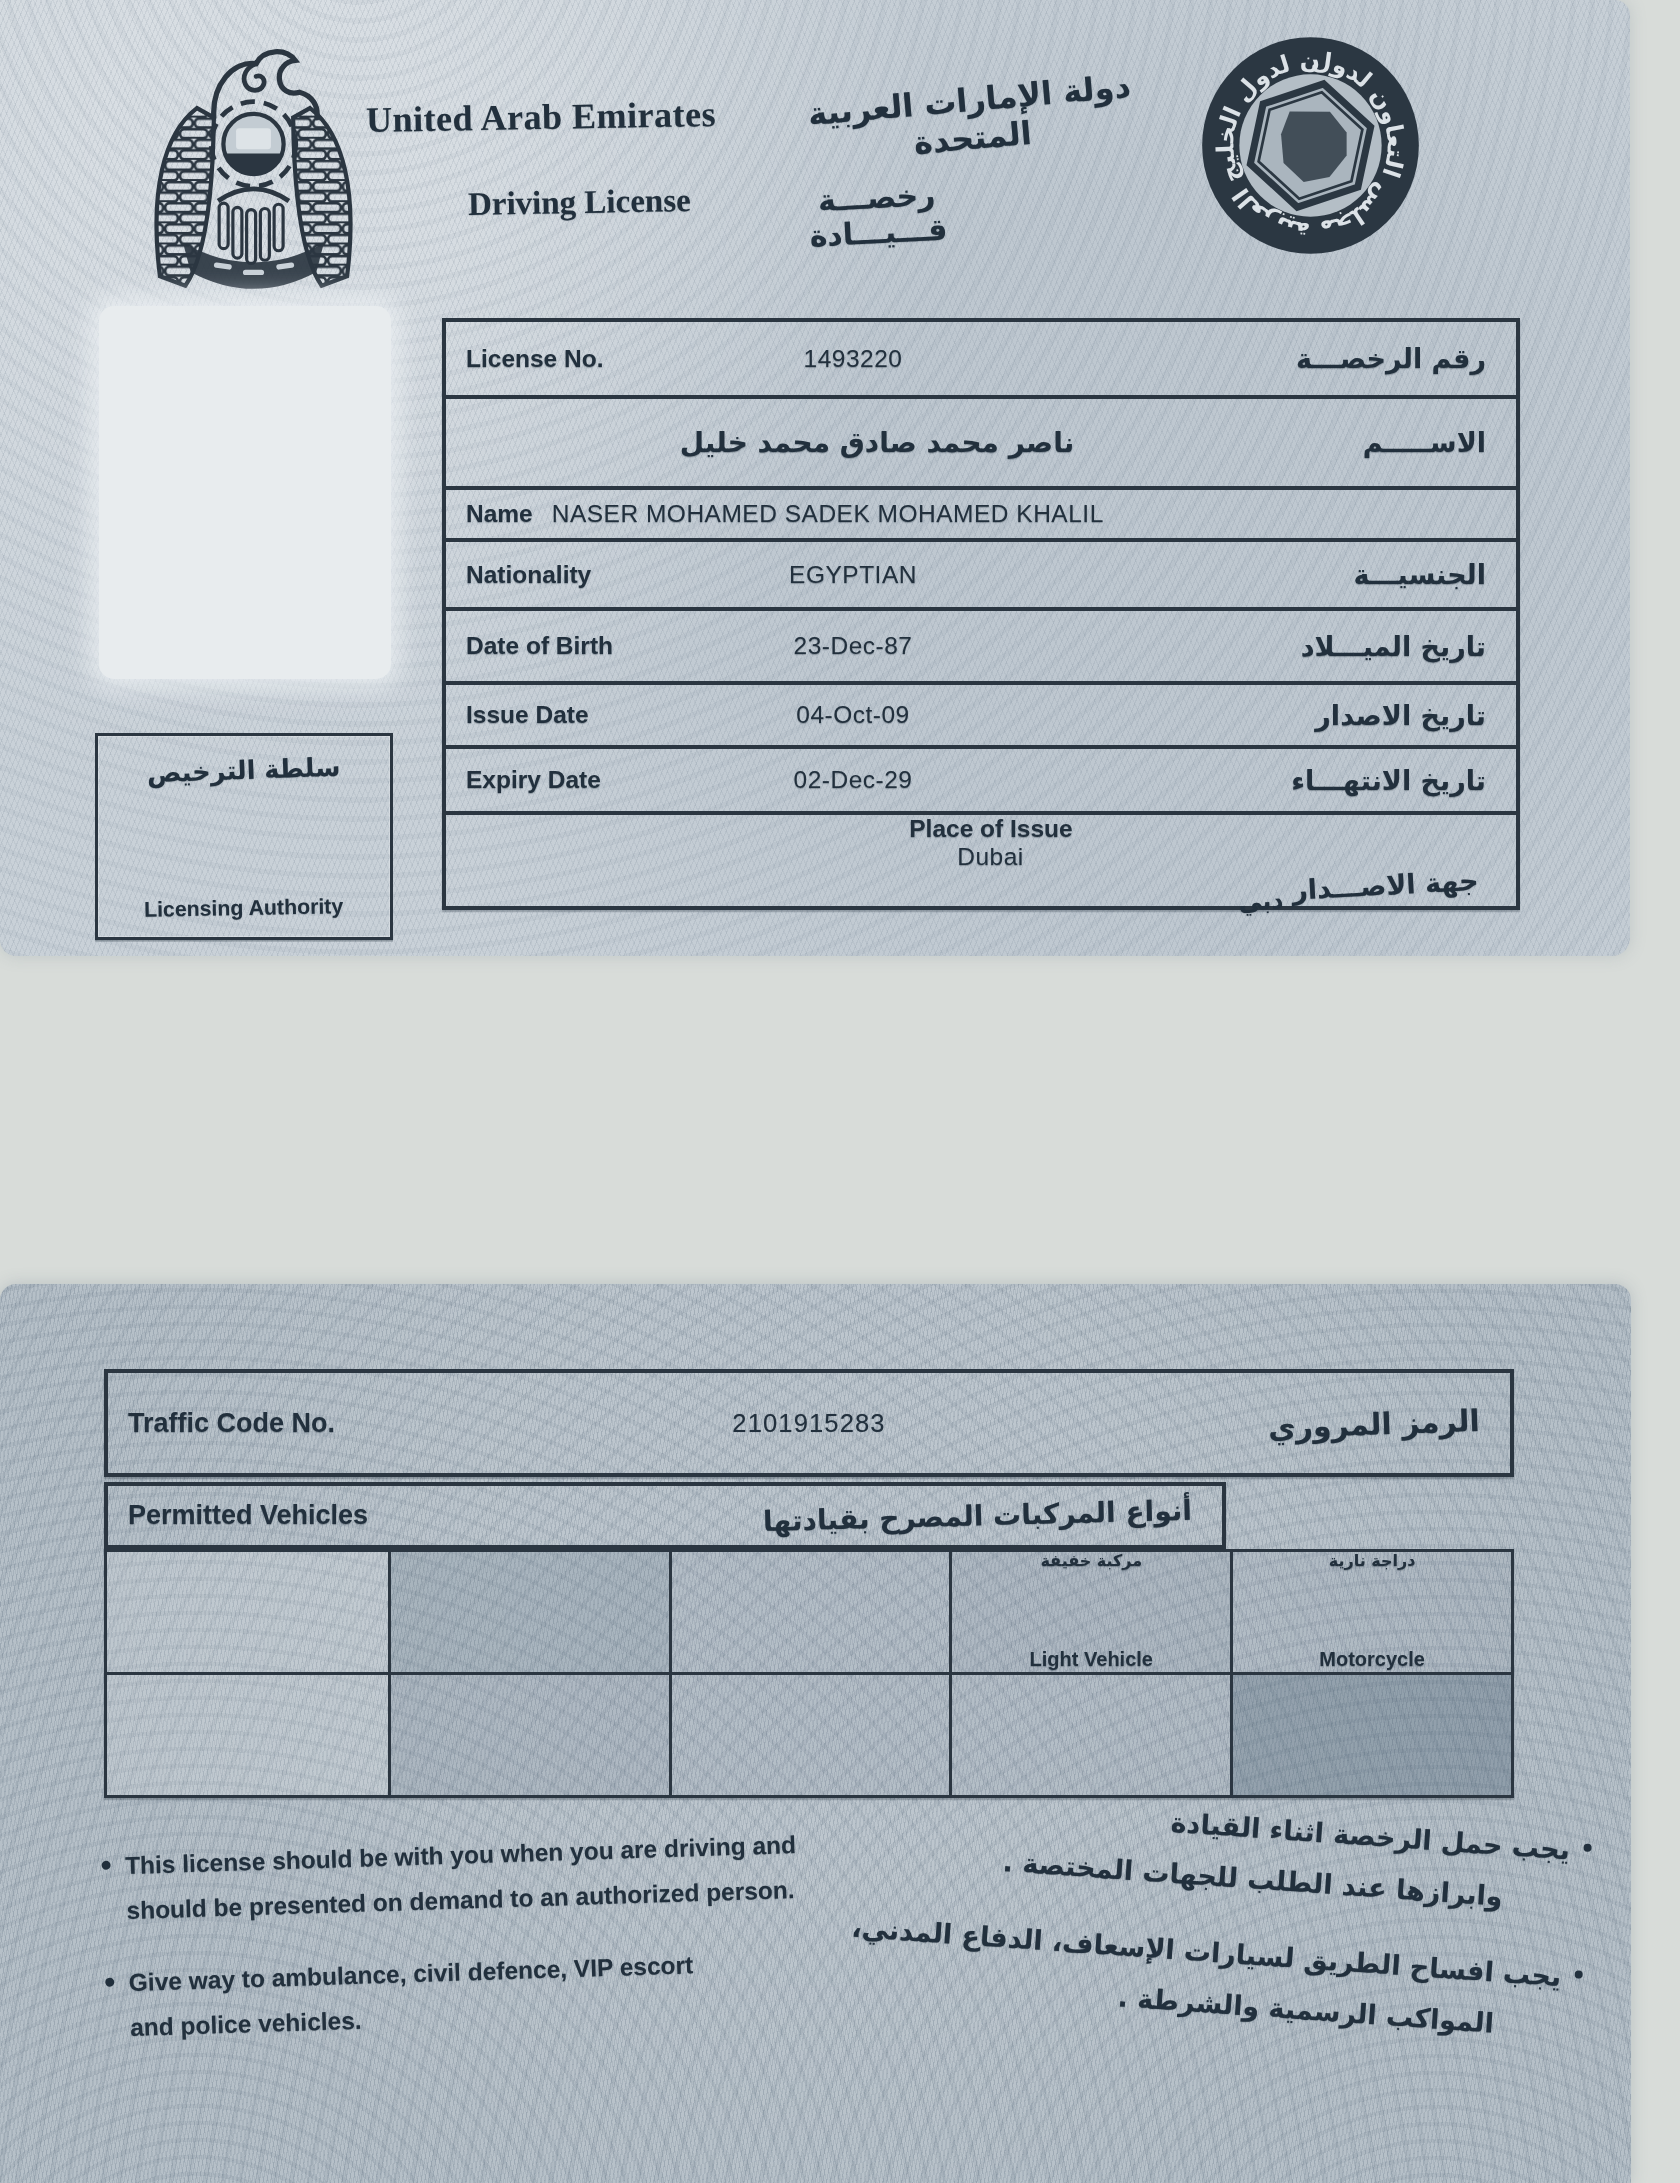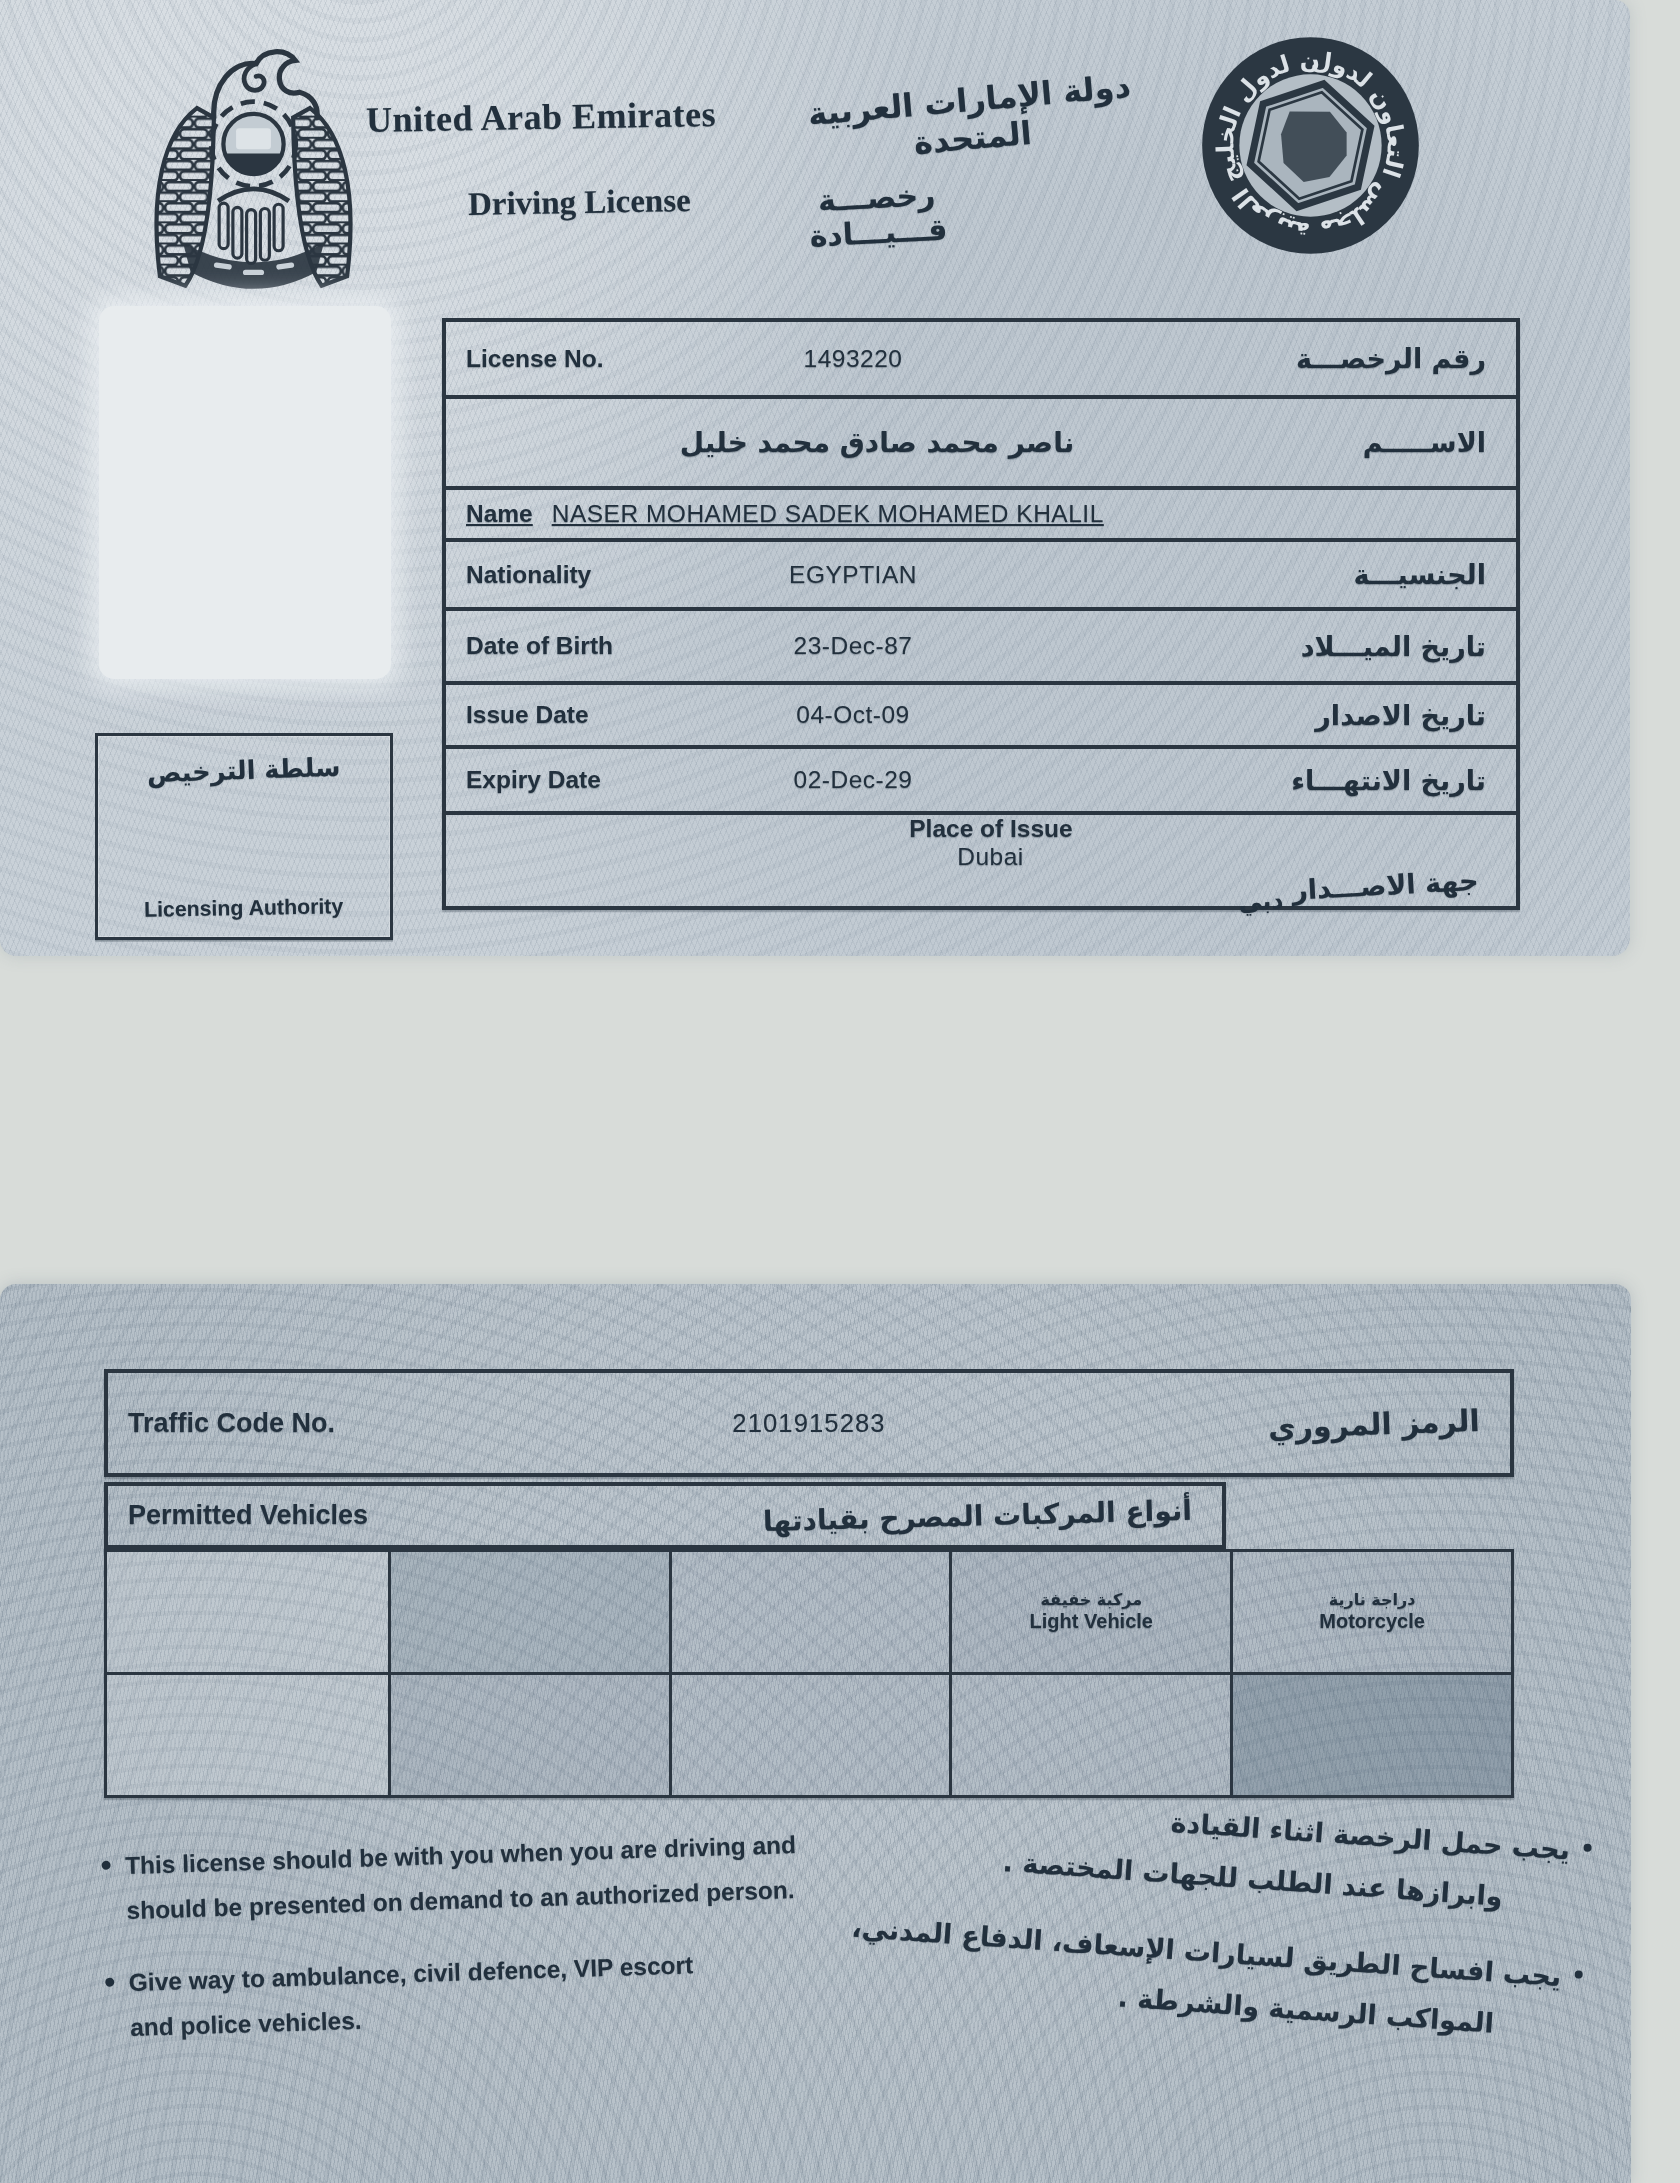--- a/index.html
+++ b/index.html
@@ -55,21 +55,21 @@
     border:3.7px solid var(--line);display:flex;flex-direction:column;justify-content:space-between;
     padding:19px 6.4px 16px;text-align:center;box-shadow:0 1.6px 0 rgba(34,48,61,.35), inset 0 0 0 1.1px rgba(255,255,255,.25);}
   .auth-ar{font-size:25.6px;transform:rotate(-2deg);}
   .auth-en{font-size:21.3px;font-weight:bold;transform:rotate(-1deg);}
 
   
   .ftable{position:absolute;left:442px;top:318px;width:1078px;border:4.3px solid var(--line);
     box-shadow:0 2.1px 1.1px rgba(34,48,61,.3);}
   .t-row{display:flex;align-items:center;position:relative;border-bottom:4.3px solid var(--line);}
   .t-row:last-child{border-bottom:none;}
-  .r0{height:77px;} .r1{height:91px;} .r2{height:52px;text-decoration:underline;} .r3{height:69px;}
+  .r0{height:77px;} .r1{height:91px;} .r2{height:52px;} .r3{height:69px;}
   .r4{height:74px;} .r5{height:64px;} .r6{height:66px;} .r7{height:91px;flex-direction:column;}
   .t-lbl{width:277px;padding-left:20px;font-size:24.5px;font-weight:bold;flex:none;}
   .t-val{flex:1;text-align:center;padding-right:213px;font-size:24.5px;font-weight:500;letter-spacing:0.5px;}
   .t-ar{width:320px;padding-right:30px;text-align:right;font-size:27px;flex:none;}
   .t-val-ar{flex:1;text-align:center;padding-left:112px;font-size:28px;}
   .t-lbl-auto{width:auto;padding-left:20px;font-size:24.5px;font-weight:bold;flex:none;}
   .t-val-inline{margin-left:19px;font-size:24.5px;font-weight:500;letter-spacing:0.5px;}
   .t-ar-place{margin-left:auto;width:auto;transform:rotate(-3deg);padding-right:37px;}
   .t-ar-place .place-val{margin-left:32px;font-size:23.5px;position:relative;top:7.5px;}
 
@@ -80,21 +80,21 @@
   .pvhead{left:104px;top:198px;width:1122px;height:67px;}
   .b-lbl{padding-left:20px;font-size:27px;font-weight:bold;flex:none;}
   .b-val{position:absolute;left:50%;top:50%;transform:translate(-50%,-50%);font-size:25.6px;letter-spacing:1.1px;font-weight:500;}
   .b-ar{margin-left:auto;padding-right:30px;font-size:30px;transform:rotate(-2deg);}
   .pvhead .b-ar{font-size:28px;transform:rotate(-1.5deg);}
 
   
   .vgrid{position:absolute;left:104px;top:265px;width:1410px;border:3.7px solid var(--line);
     display:grid;grid-template-columns:repeat(5,1fr);grid-template-rows:120px 123px;
     box-shadow:0 2.1px 1.1px rgba(34,48,61,.3);}
-  .vc{display:flex;flex-direction:column;align-items:center;justify-content:center;line-height:1.18;}
+  .vc{display:flex;flex-direction:column;align-items:center;justify-content:space-between;line-height:1.18;}
   .vc:not(:nth-child(5n+1)){border-left:3.7px solid var(--line);}
   .vc:nth-child(n+6){border-top:3.7px solid var(--line);}
   .vc .v-ar{font-size:16px;}
   .vc .v-en{font-size:20px;font-weight:bold;text-align:center;width:62%;}
   .s-a{background:rgba(255,255,255,.12);}
   .s-b{background:rgba(70,92,112,.16);}
   .s-c{background:rgba(70,92,112,.07);}
   .s-d{background:rgba(70,92,112,.12);}
   .s-e{background:rgba(52,74,96,.28);}
 

